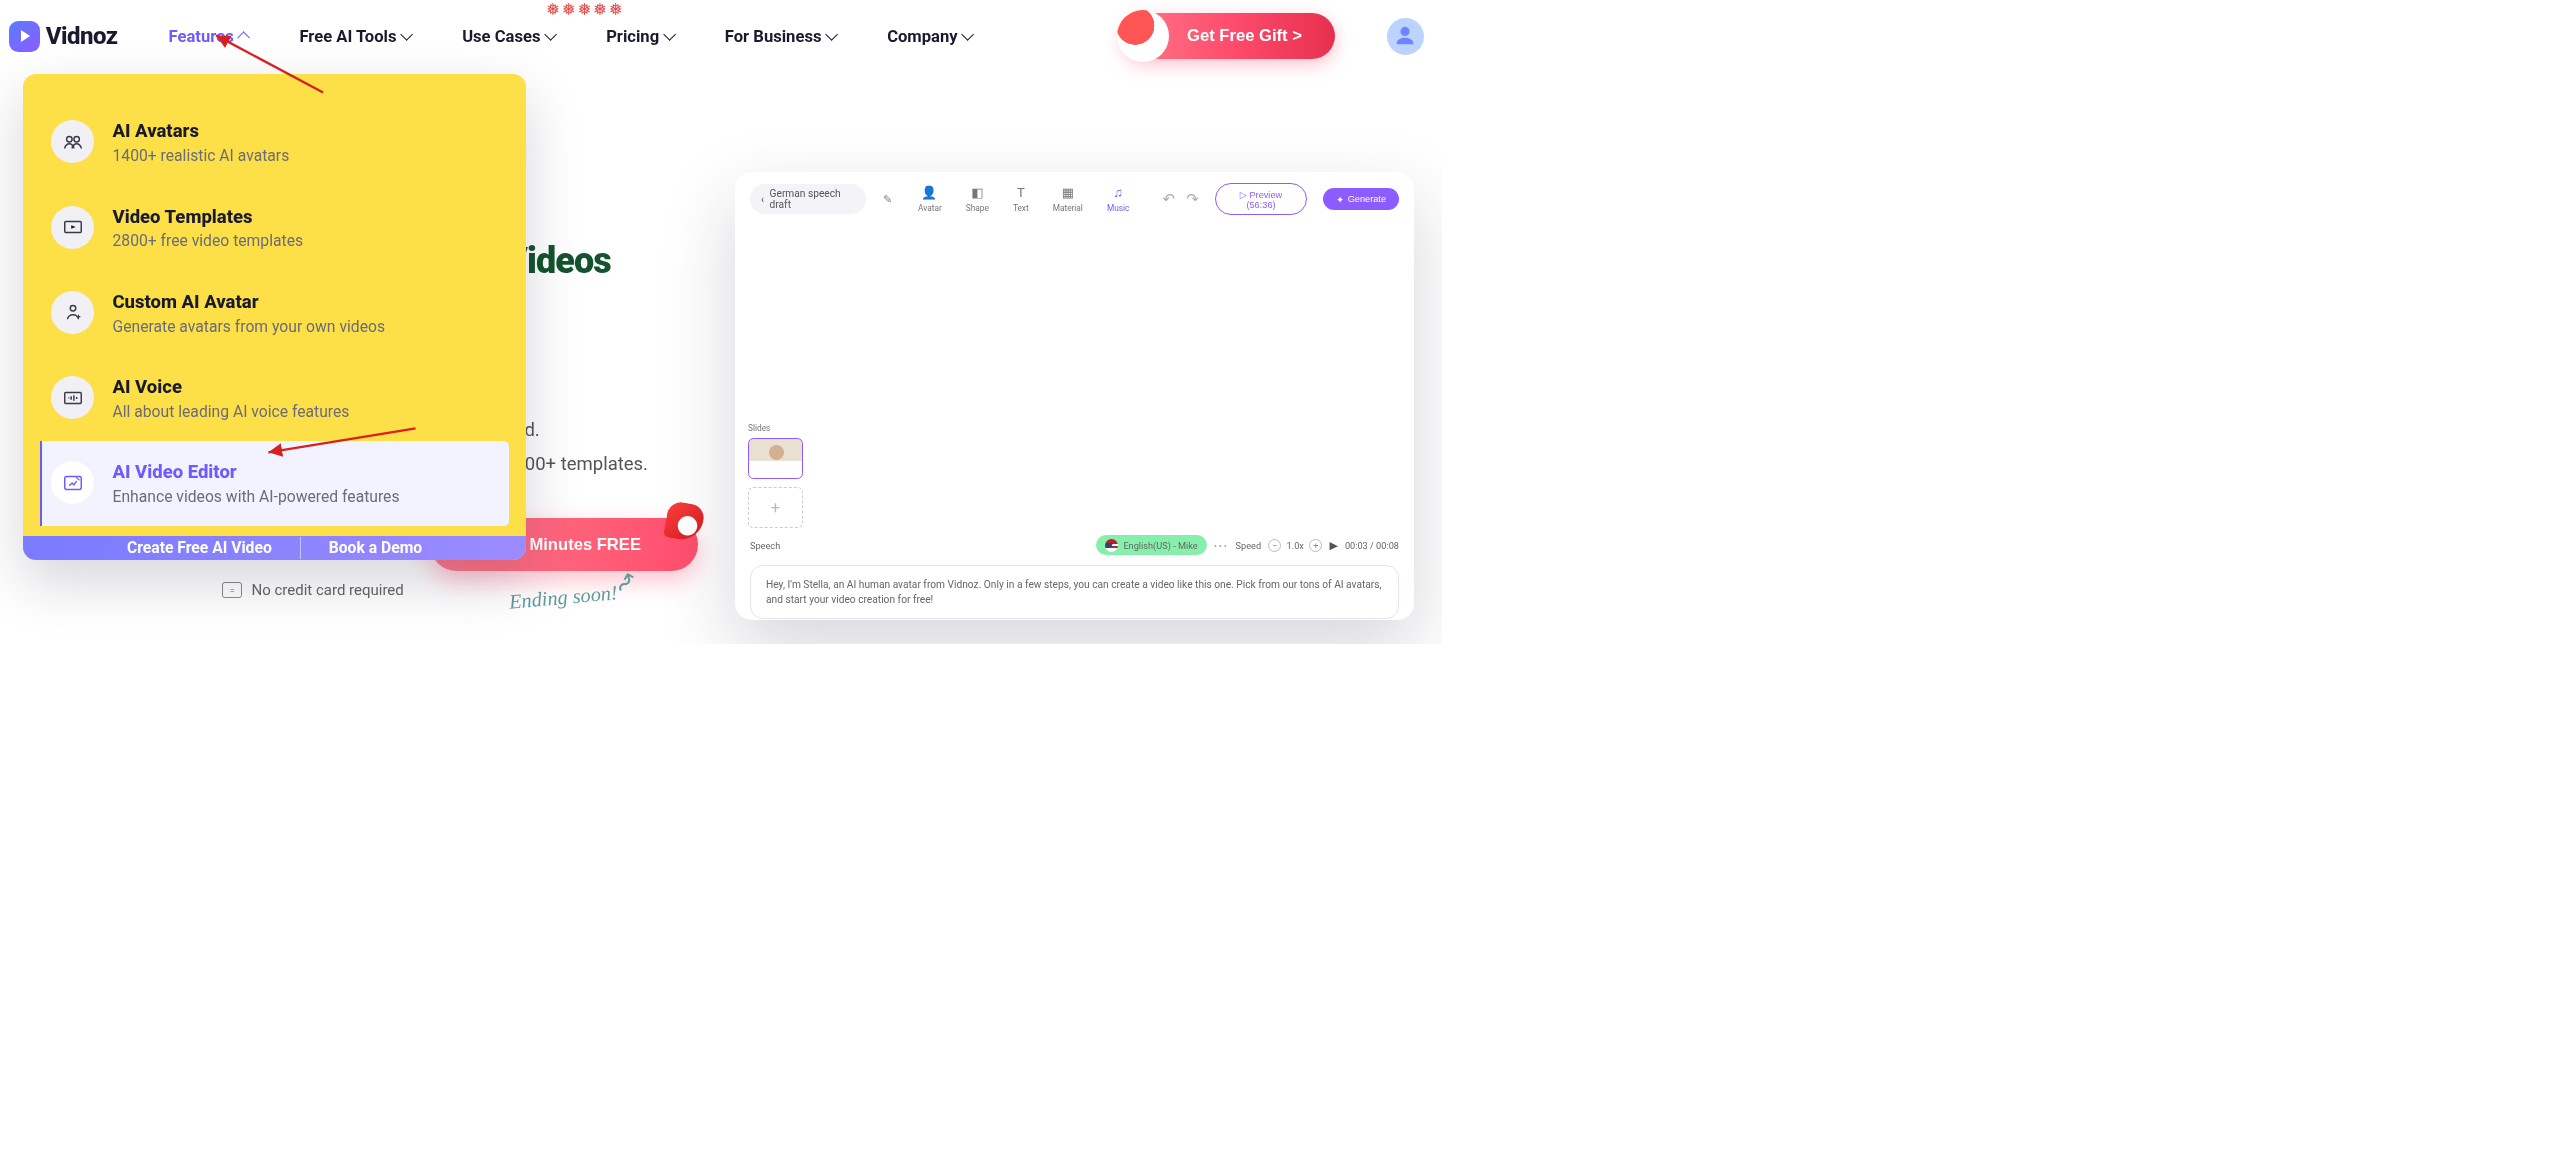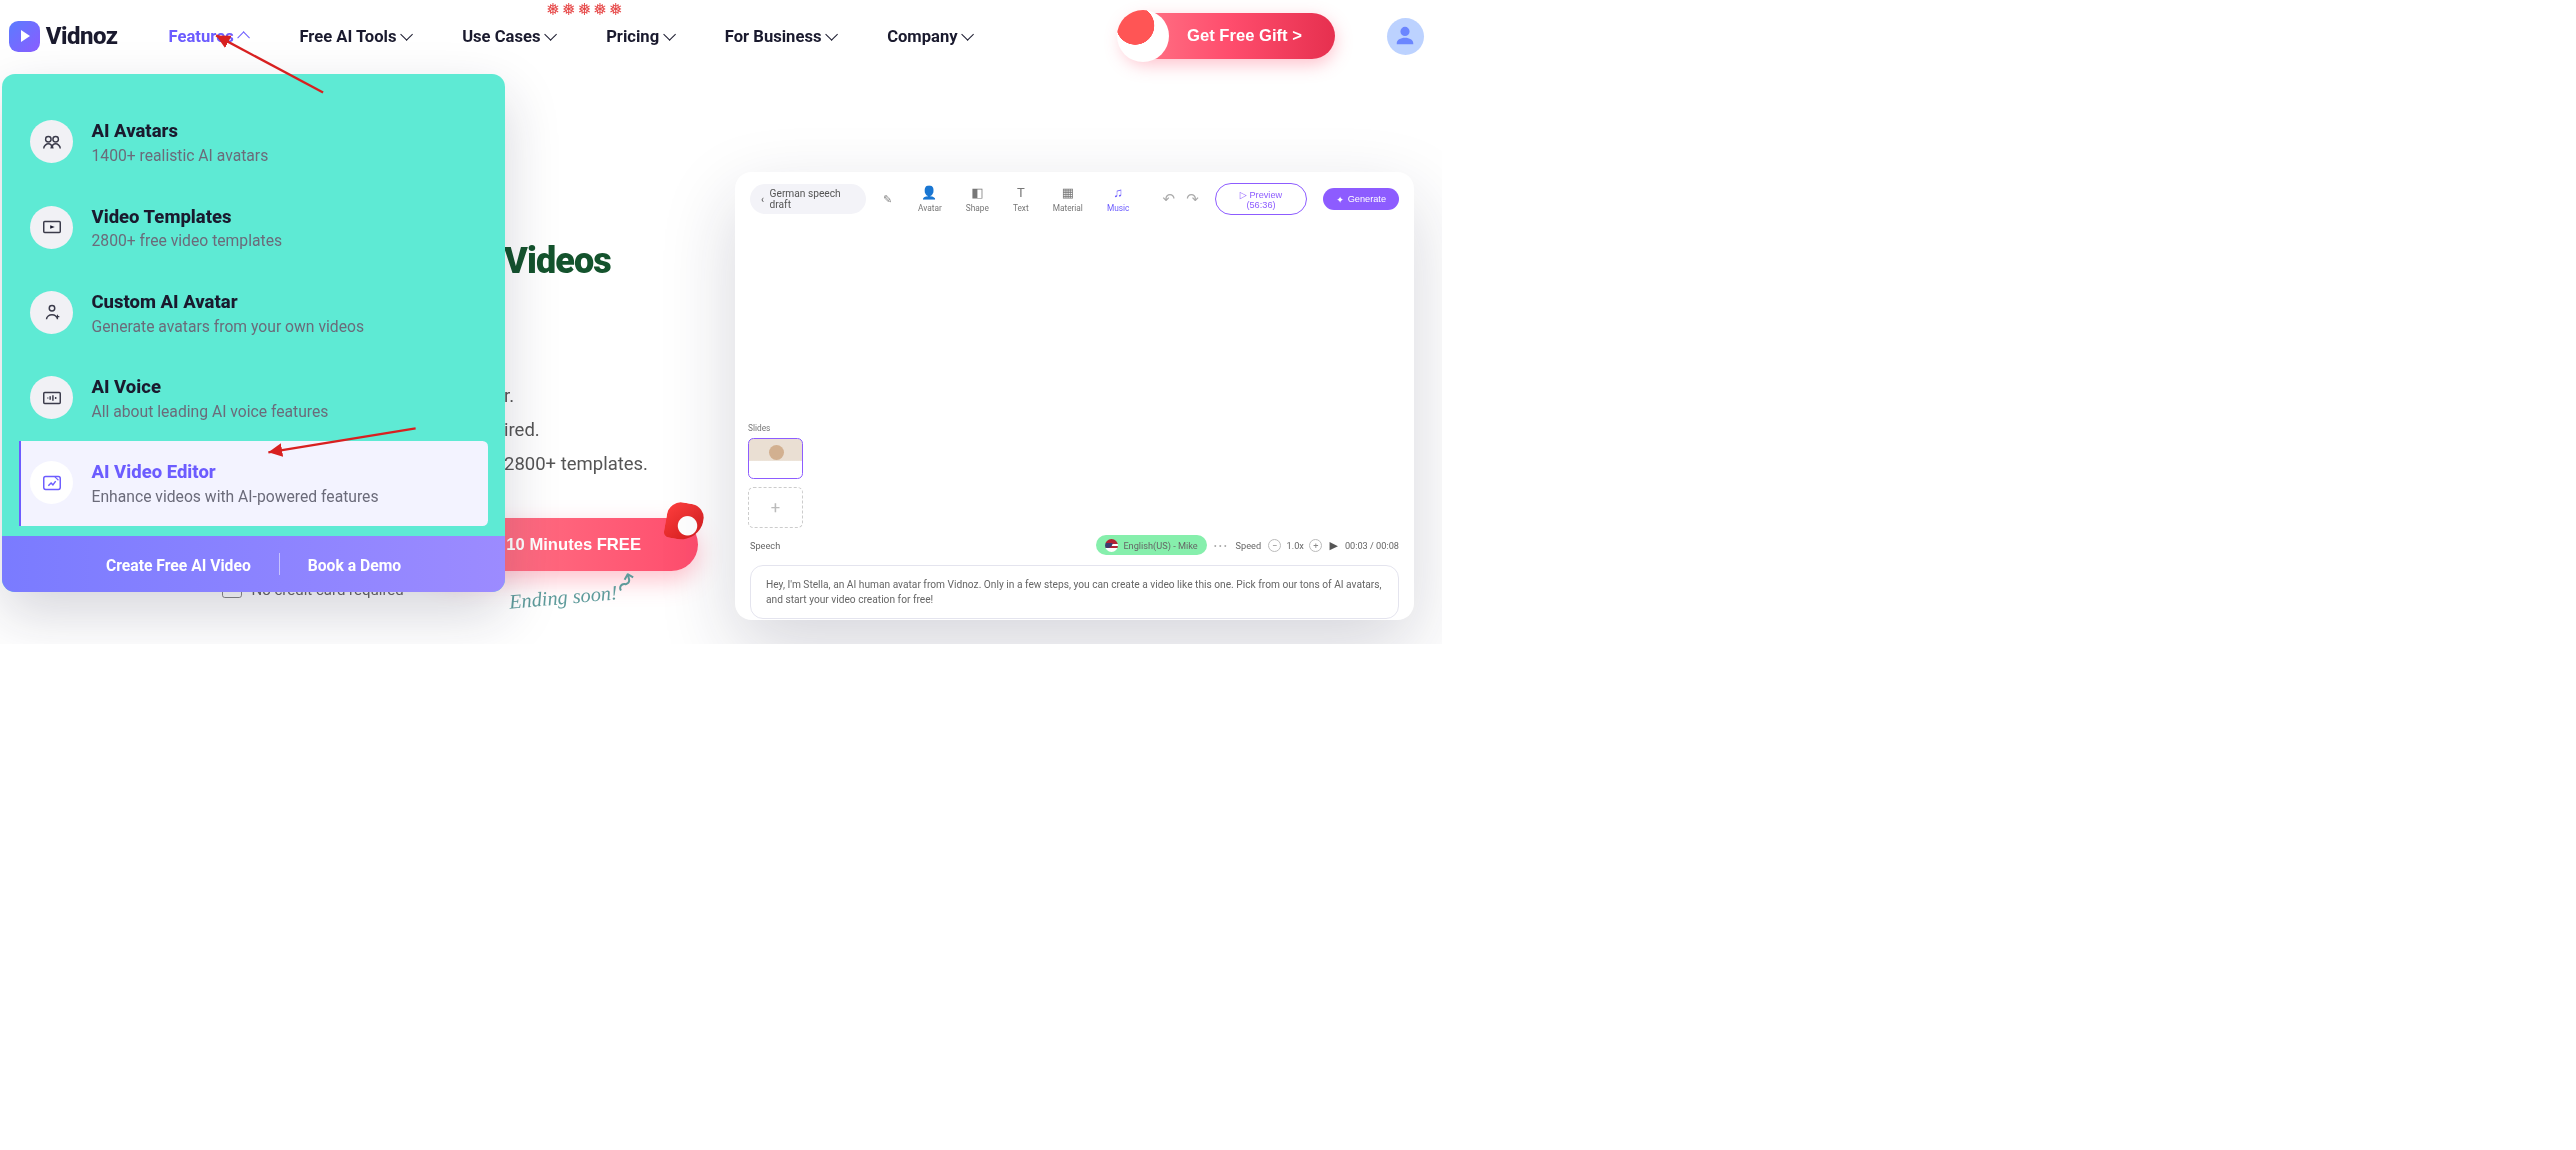--- a/index.html
+++ b/index.html
@@ -103,23 +103,23 @@
     top: 0; left: 546px;
     font-size: 16.6px;
     color: #e64848;
     letter-spacing: 1.8px;
   }
 
   
   .dropdown {
     position: absolute;
     top: 74px;
-    left: 2px;
+    left: 23px;
     width: 503px;
-    background: #5eead4;
+    background: #fde047;
     border-radius: 13px;
     box-shadow: 0 22px 55px rgba(30,30,60,.18);
     overflow: hidden;
     z-index: 9;
   }
   .dd-list { padding: 26px 26px 9.2px 26px; }
   .dd-item {
     display: flex;
     gap: 18.5px;
     align-items: flex-start;
@@ -144,24 +144,24 @@
   .dd-icon svg { width: 22px; height: 22px; stroke: #3a3a4a; fill:none; stroke-width:1.6; }
   .dd-item.active .dd-icon svg { stroke: #6c5cff; }
   .dd-title { font-weight: 800; font-size: 18.5px; color: #1a1a2e; }
   .dd-item.active .dd-title { color: #6c5cff; }
   .dd-sub { font-size: 15.7px; color: #6b6b7a; margin-top: 3.7px; }
 
   .dd-footer {
     background: linear-gradient(90deg,#7a7bff,#9c8bff);
     color: #fff;
     display: flex;
-    align-items: flex-end;
+    align-items: center;
     justify-content: center;
     gap: 28px;
-    padding: 17px;
+    padding: 1px;
   }
   .dd-footer .divider {
     width: 0.9px; height: 22px; background: rgba(255,255,255,.5);
   }
   .dd-footer-item {
     font-weight: 700;
     font-size: 15.7px;
     cursor: pointer;
   }
 

